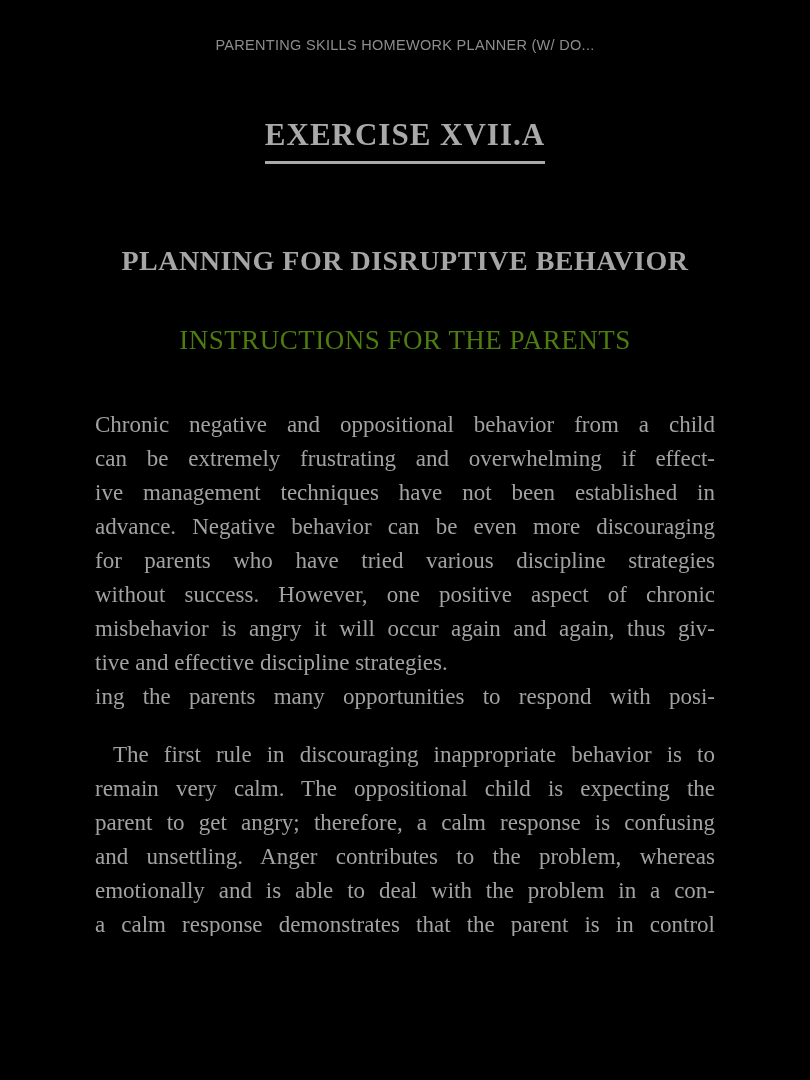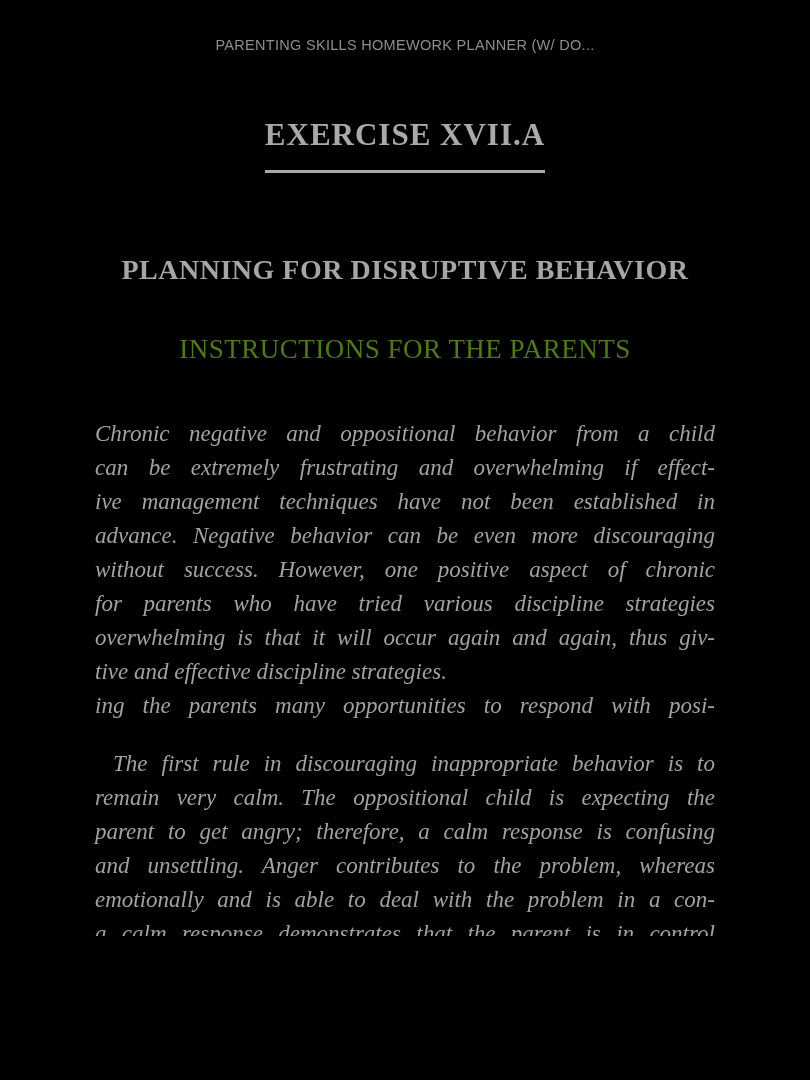--- a/index.html
+++ b/index.html
@@ -37,21 +37,21 @@
     text-align: center;
     font-size: 31px;
     font-weight: 700;
     letter-spacing: 1px;
     color: #a9a9a9;
     line-height: 1.2;
   }
   .exercise-heading .underlined {
     display: inline-block;
     border-bottom: 3px solid #a9a9a9;
-    padding-bottom: 17px;
+    padding-bottom: 8px;
   }
   .chapter-heading {
     margin: 80px 0 12px 0;
     text-align: center;
     font-size: 28px;
     font-weight: 700;
     letter-spacing: 0.5px;
     color: #a6a6a6;
     line-height: 1.2;
   }
@@ -61,21 +61,20 @@
     font-size: 27px;
     font-weight: 400;
     letter-spacing: 0.5px;
     color: #4d7c0f;
     line-height: 1.2;
   }
   .body-text {
     margin-top: 52px;
     color: #a2a2a2;
     font-size: 23px;
-    font-style: italic;
   }
   .paragraph { margin: 0; }
   .paragraph + .paragraph { margin-top: 24px; }
   .line {
     height: 34px;
     line-height: 34px;
     text-align: justify;
     text-align-last: justify;
     white-space: nowrap;
   }
@@ -103,23 +102,23 @@
 
     <h3 class="section-heading">INSTRUCTIONS FOR THE PARENTS</h3>
 
     <div class="body-text">
 
       <div class="paragraph">
         <div class="line">Chronic negative and oppositional behavior from a child</div>
         <div class="line">can be extremely frustrating and overwhelming if effect-</div>
         <div class="line">ive management techniques have not been established in</div>
         <div class="line">advance. Negative behavior can be even more discouraging</div>
+        <div class="line">for parents who have tried various discipline strategies</div>
         <div class="line">without success. However, one positive aspect of chronic</div>
-        <div class="line">for parents who have tried various discipline strategies</div>
-        <div class="line">overwhelming is that it will occur again and again, thus giv-</div>
+        <div class="line">misbehavior is angry it will occur again and again, thus giv-</div>
         <div class="line last">tive and effective discipline strategies.</div>
         <div class="line">ing the parents many opportunities to respond with posi-</div>
       </div>
 
       <div class="paragraph">
         <div class="line indent">The first rule in discouraging inappropriate behavior is to</div>
         <div class="line">remain very calm. The oppositional child is expecting the</div>
         <div class="line">parent to get angry; therefore, a calm response is confusing</div>
         <div class="line">and unsettling. Anger contributes to the problem, whereas</div>
         <div class="line">emotionally and is able to deal with the problem in a con-</div>

